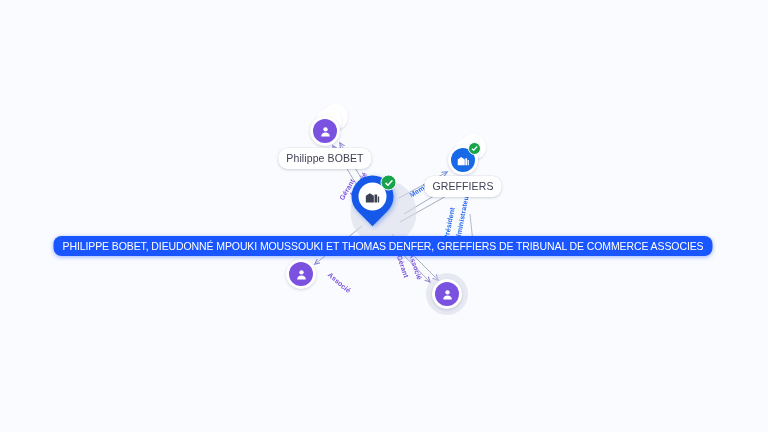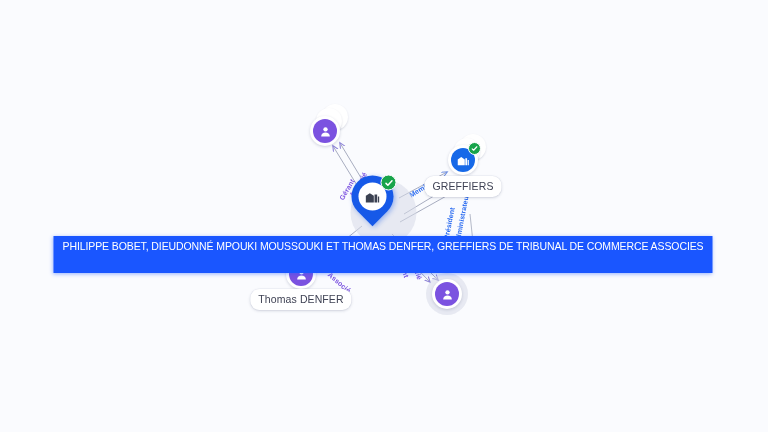--- a/index.html
+++ b/index.html
@@ -24,22 +24,22 @@
     white-space:nowrap;
     box-shadow:0 1px 3px rgba(40,50,90,.18),0 0 0 .5px rgba(120,130,170,.10);
     transform:translateX(-50%);
     z-index:40;
   }
   .chip.selected{
     background:#1a56ff;
     color:#ffffff;
     font-size:10.5px;
     letter-spacing:-0.1px;
-    padding:4px 9px 21px 9px;
-    border-radius:0;
+    padding:4px 9px 4px 9px;
+    border-radius:8px;
     box-shadow:0 1px 4px rgba(26,86,255,.45);
     z-index:60;
   }
 
   
   .node{position:absolute;transform:translate(-50%,-50%);z-index:30;}
 
   .halo{
     position:absolute;left:50%;top:50%;
     transform:translate(-50%,-50%);
@@ -164,20 +164,21 @@
     <div class="stack" style="width:26px;height:26px;left:6px;top:-8px;"></div>
     <div class="disc" style="width:30px;height:30px;">
       <div class="inner person-inner" style="width:24px;height:24px;">
         <svg width="13" height="13" viewBox="0 0 24 24" fill="#ffffff">
           <circle cx="12" cy="8" r="4"></circle>
           <path d="M4 21c0-4.4 3.6-7 8-7s8 2.6 8 7z"></path>
         </svg>
       </div>
     </div>
   </div>
+  <div class="chip" style="left:325px;top:148px;">Philippe BOBET</div>
 
   <div class="node" style="left:463px;top:160px;">
     <div class="stack" style="width:26px;height:26px;left:12px;top:-11px;"></div>
     <div class="stack" style="width:26px;height:26px;left:6px;top:-7px;"></div>
     <div class="disc" style="width:30px;height:30px;">
       <div class="inner company-inner" style="width:24px;height:24px;">
         <svg width="14" height="14" viewBox="0 0 24 24" fill="#ffffff">
           <path d="M3 21V11l6-4 6 4v10H3z"></path>
           <rect x="16" y="9" width="3" height="12"></rect>
           <rect x="20" y="12" width="2" height="9"></rect>
@@ -195,21 +196,20 @@
   <div class="node" style="left:301px;top:274px;">
     <div class="disc" style="width:30px;height:30px;">
       <div class="inner person-inner" style="width:24px;height:24px;">
         <svg width="13" height="13" viewBox="0 0 24 24" fill="#ffffff">
           <circle cx="12" cy="8" r="4"></circle>
           <path d="M4 21c0-4.4 3.6-7 8-7s8 2.6 8 7z"></path>
         </svg>
       </div>
     </div>
   </div>
-  <div class="chip" style="left:301px;top:289px;">Thomas DENFER</div>
 
   <div class="node" style="left:447px;top:294px;">
     <div class="halo" style="width:42px;height:42px;"></div>
     <div class="disc" style="width:30px;height:30px;">
       <div class="inner person-inner" style="width:24px;height:24px;">
         <svg width="13" height="13" viewBox="0 0 24 24" fill="#ffffff">
           <circle cx="12" cy="8" r="4"></circle>
           <path d="M4 21c0-4.4 3.6-7 8-7s8 2.6 8 7z"></path>
         </svg>
       </div>

